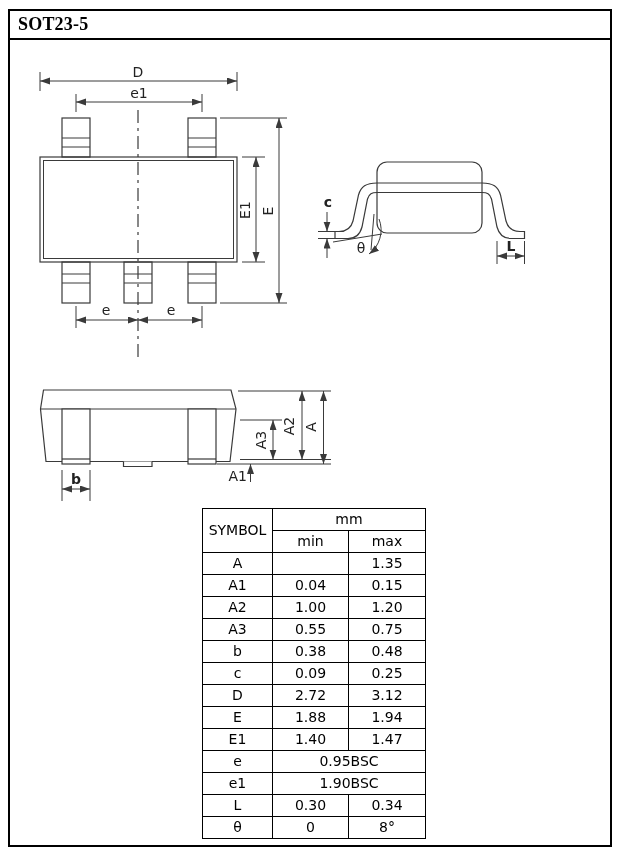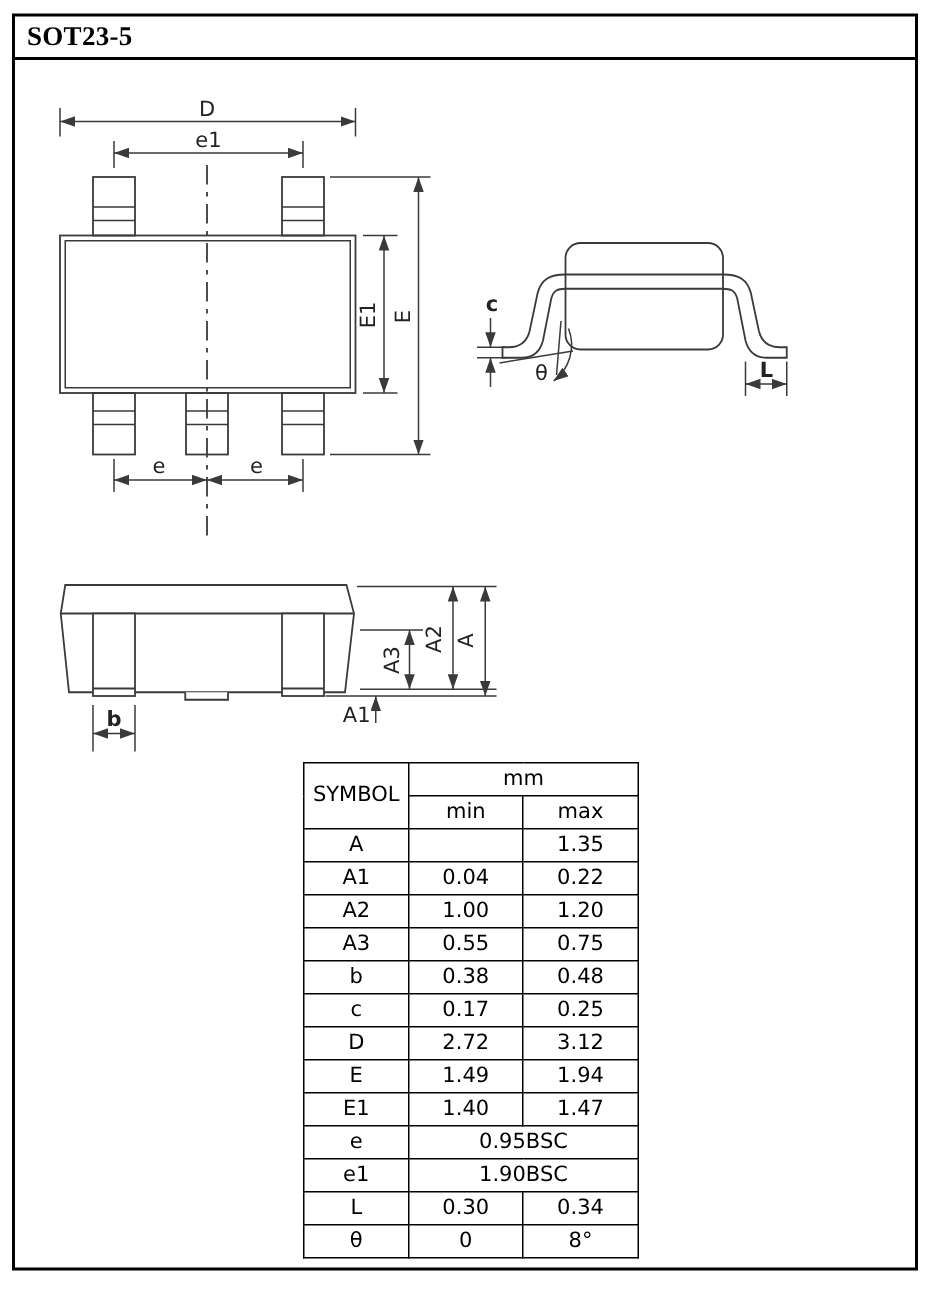--- a/index.html
+++ b/index.html
@@ -190,50 +190,50 @@
       <td>max</td>
     </tr>
     <tr>
       <td>A</td>
       <td></td>
       <td>1.35</td>
     </tr>
     <tr>
       <td>A1</td>
       <td>0.04</td>
-      <td>0.22</td>
+      <td>0.15</td>
     </tr>
     <tr>
       <td>A2</td>
       <td>1.00</td>
       <td>1.20</td>
     </tr>
     <tr>
       <td>A3</td>
       <td>0.55</td>
       <td>0.75</td>
     </tr>
     <tr>
       <td>b</td>
       <td>0.38</td>
       <td>0.48</td>
     </tr>
     <tr>
       <td>c</td>
-      <td>0.17</td>
+      <td>0.09</td>
       <td>0.25</td>
     </tr>
     <tr>
       <td>D</td>
       <td>2.72</td>
       <td>3.12</td>
     </tr>
     <tr>
       <td>E</td>
-      <td>1.49</td>
+      <td>1.88</td>
       <td>1.94</td>
     </tr>
     <tr>
       <td>E1</td>
       <td>1.40</td>
       <td>1.47</td>
     </tr>
     <tr>
       <td>e</td>
       <td colspan="2">0.95BSC</td>

